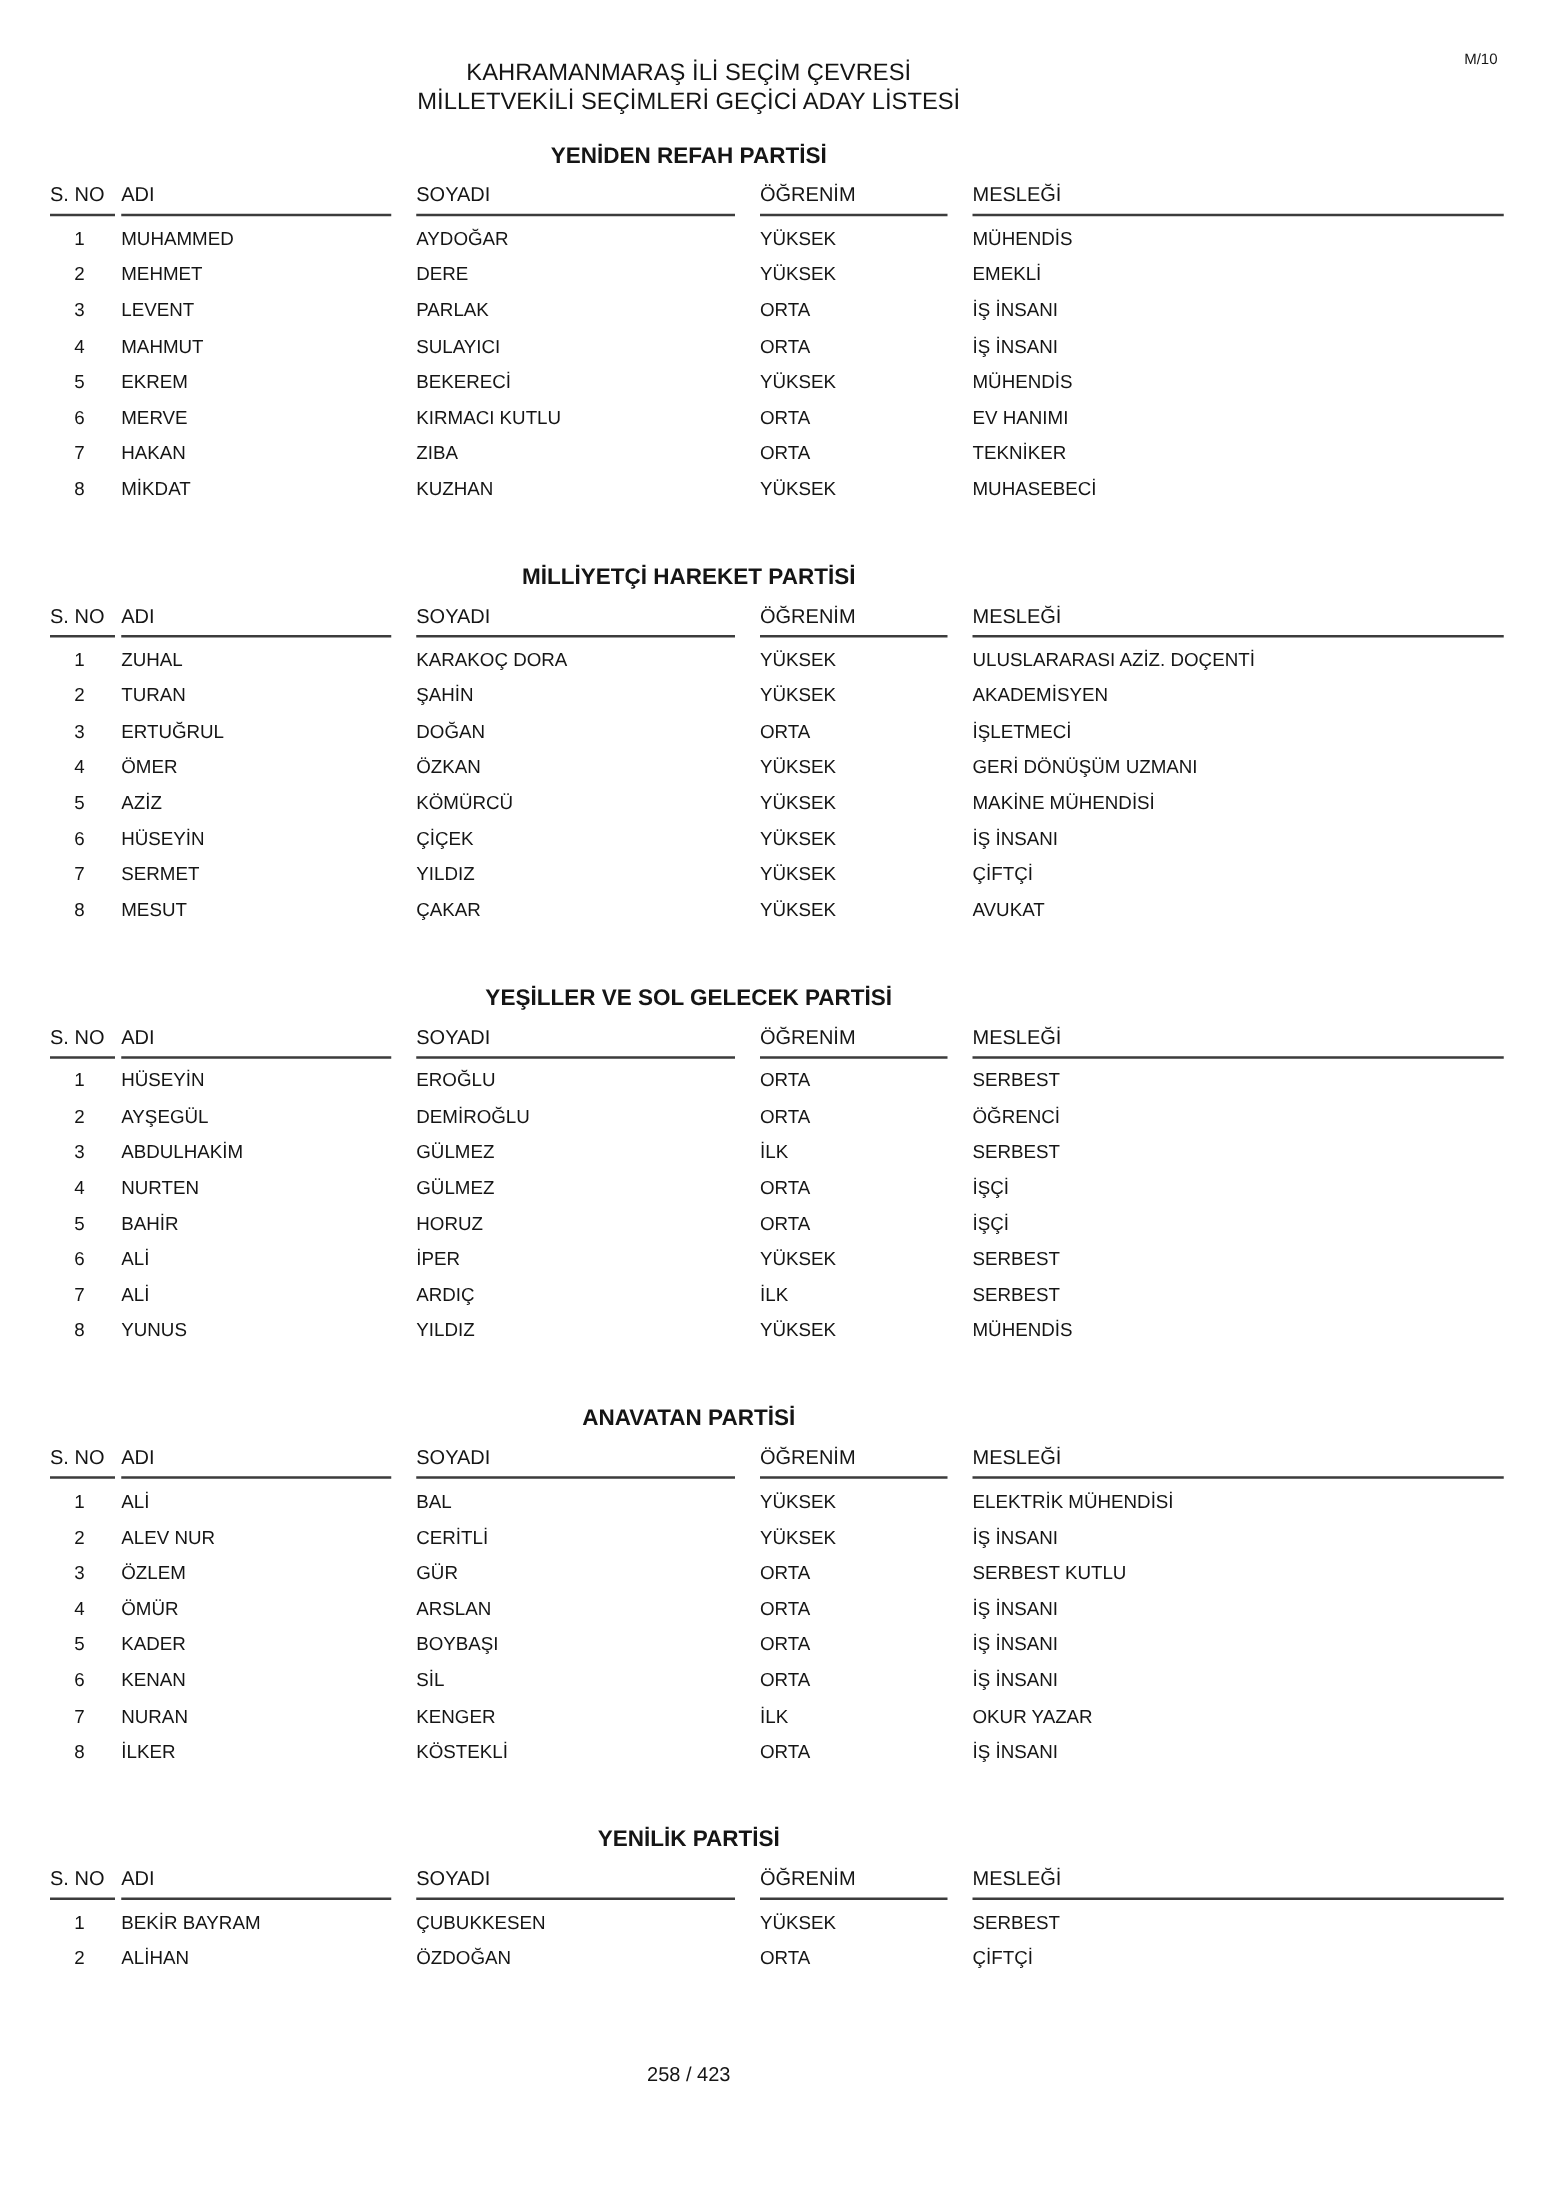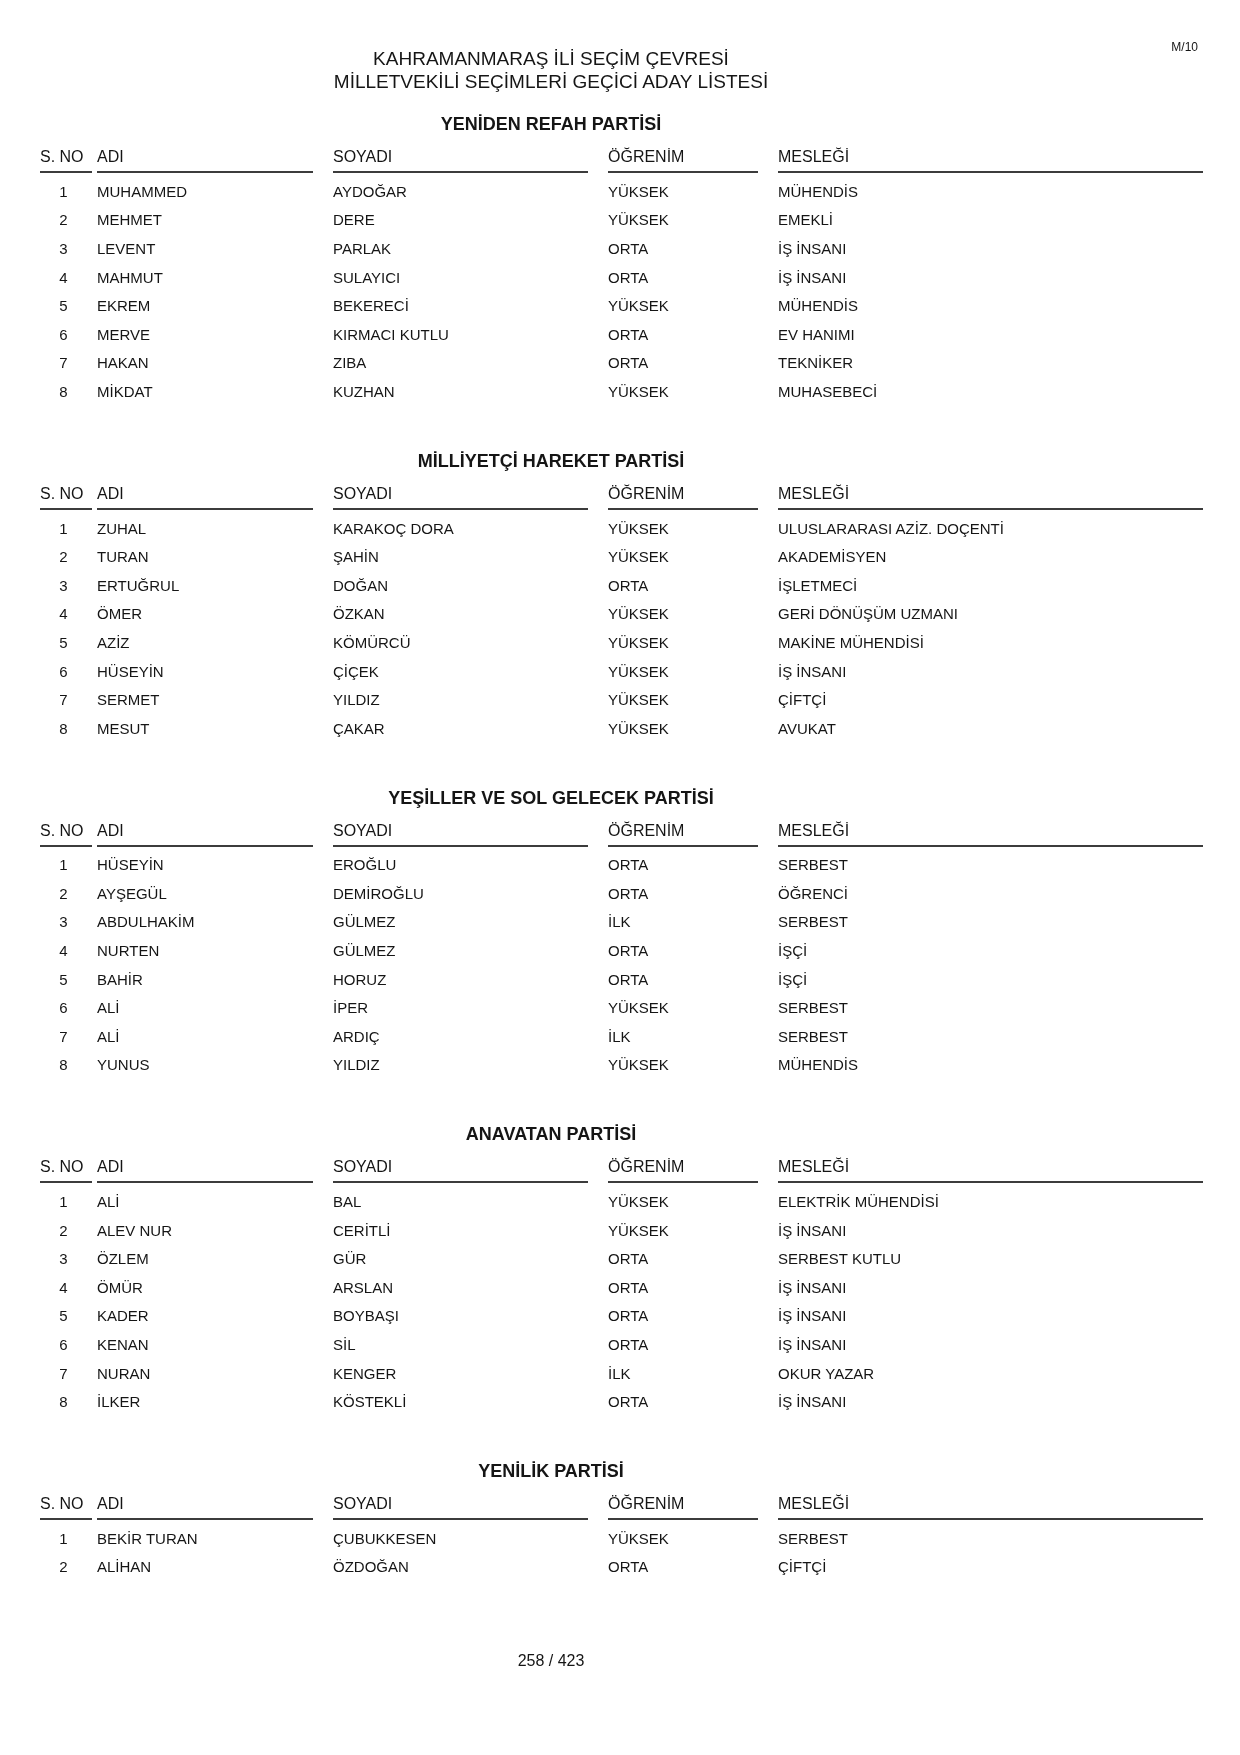--- a/index.html
+++ b/index.html
@@ -484,21 +484,21 @@
               </th>
           <th class="col-meslegi">
                 <div class="th-inner th-text">MESLEĞİ</div>
               </th>
         </tr>
       </thead>
       <tbody>
 
       <tr>
           <td class="cell-sno">1</td>
-          <td>BEKİR TURAN</td>
+          <td>BEKİR BAYRAM</td>
           <td>ÇUBUKKESEN</td>
           <td>YÜKSEK</td>
           <td>SERBEST</td>
         </tr>
             <tr>
           <td class="cell-sno">2</td>
           <td>ALİHAN</td>
           <td>ÖZDOĞAN</td>
           <td>ORTA</td>
           <td>ÇİFTÇİ</td>

